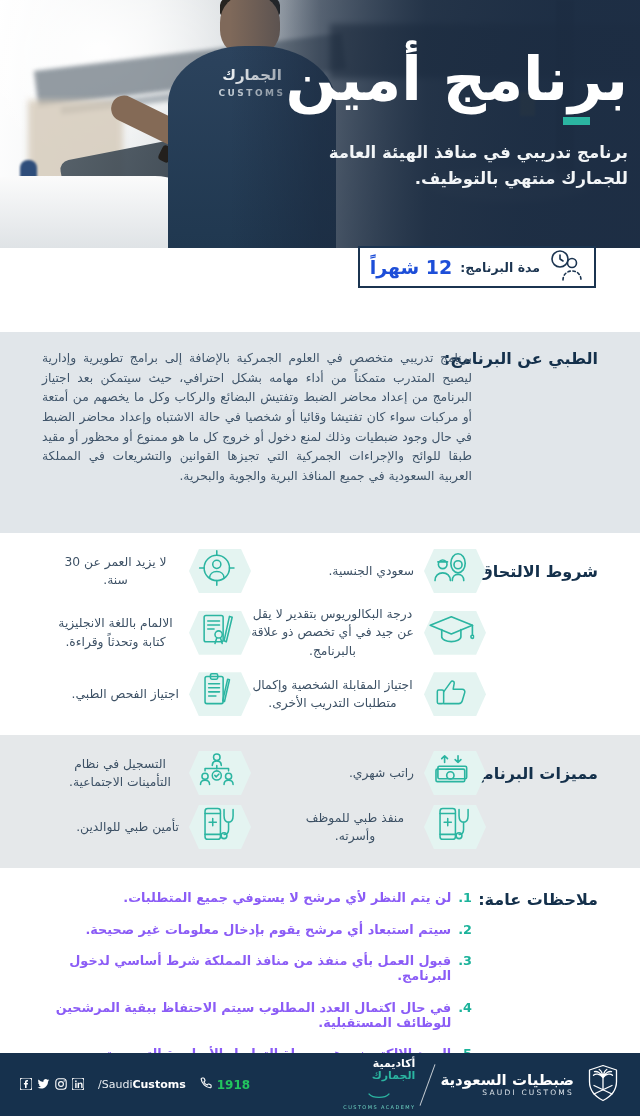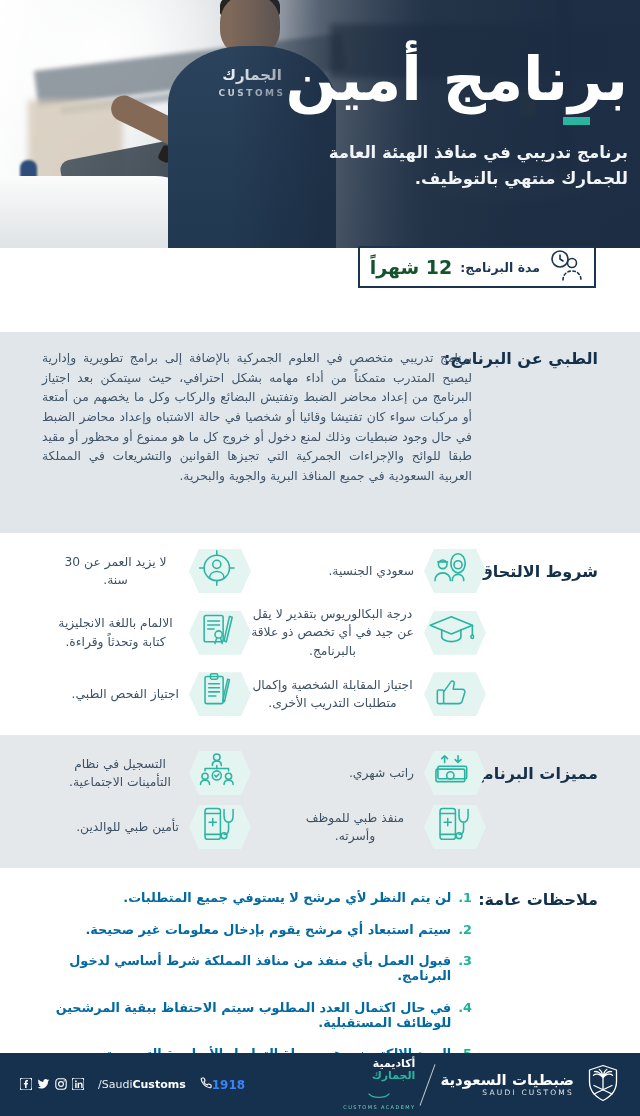--- a/index.html
+++ b/index.html
@@ -37,21 +37,21 @@
   .title-block{position:absolute;top:0;right:0;width:410px;height:248px;direction:rtl;}
   .main-title{position:absolute;top:44px;right:12px;color:#fff;font-size:60px;font-weight:bold;letter-spacing:-1px;text-align:center;}
   .accent-bar{position:absolute;top:117px;right:50px;width:27px;height:8px;background:var(--teal);}
   .subtitle{position:absolute;top:140px;right:12px;width:300px;color:#f2f5f7;font-size:16.5px;font-weight:bold;line-height:1.6;text-align:right;}
 
   
   .band{position:relative;width:640px;height:84px;background:#fff;}
   .duration-box{position:absolute;top:-2px;right:44px;height:42px;min-width:216px;background:#fff;border:2px solid #1b3450;
     display:flex;direction:rtl;align-items:center;gap:8px;padding:0 10px;}
   .duration-box .dlabel{font-size:12.5px;color:#1b3450;font-weight:bold;}
-  .duration-box .dvalue{font-size:19px;color:#14532d;font-weight:bold;}
+  .duration-box .dvalue{font-size:19px;color:#1d4ed8;font-weight:bold;}
 
   
   .section{direction:rtl;padding:0 42px;}
   .sec-heading{font-size:16px;font-weight:bold;color:var(--head-text);white-space:nowrap;}
   .about{background:var(--gray-bg);height:201px;padding-top:17px;display:flex;gap:14px;}
   .about .hcol{width:112px;flex:0 0 112px;}
   .about .body{flex:1;}
   .about p{font-size:12.3px;line-height:1.6;color:var(--body-text);text-align:justify;}
   .about .bold-note{margin-top:10px;font-size:12.3px;line-height:1.65;color:var(--head-text);font-weight:bold;text-align:right;}
 
@@ -67,29 +67,29 @@
   .req-a .ilabel{max-width:165px;}
   .req-b .ilabel{max-width:128px;margin-left:10px;}
   .ben .ilabel{max-width:118px;}
   .ico{stroke:var(--teal);fill:none;stroke-width:1.7;stroke-linecap:round;stroke-linejoin:round;}
 
   .notes{background:#fff;height:185px;padding-top:22px;display:flex;gap:14px;}
   .notes .hcol{width:112px;flex:0 0 112px;}
   .notes ol{list-style:none;flex:1;}
   .notes li{display:flex;direction:rtl;gap:7px;margin-bottom:16.5px;font-size:12.8px;}
   .notes .num{color:#1cb39b;font-weight:bold;}
-  .notes .ntext{color:#0369a1;font-weight:bold;}
+  .notes .ntext{color:#8b5cf6;font-weight:bold;}
 
   
   .footer{position:absolute;bottom:0;width:640px;height:63px;background:var(--navy);display:flex;align-items:center;justify-content:space-between;padding:0 20px;direction:ltr;}
   .f-left{display:flex;align-items:center;gap:14px;color:#fff;}
   .socials{display:flex;align-items:center;gap:5px;}
   .handle{font-size:11px;color:#e8edf2;}
   .handle b{color:#fff;}
-  .phone{display:flex;align-items:center;font-size:12px;font-weight:bold;color:#3b82f6;}
+  .phone{display:flex;align-items:center;gap:5px;font-size:12px;font-weight:bold;color:#22c55e;}
   .f-right{display:flex;align-items:center;gap:12px;}
   .academy{text-align:right;line-height:1.1;}
   .academy .a1{color:#fff;font-size:11px;font-weight:bold;}
   .academy .a2{color:var(--teal);font-size:11px;font-weight:bold;}
   .academy .acap{color:#6fd3c2;font-size:5px;letter-spacing:1.4px;margin-top:3px;text-align:center;}
   .diag{width:1px;height:44px;background:rgba(255,255,255,.75);transform:rotate(20deg);}
   .brand{text-align:right;line-height:1.15;}
   .brand .b1{color:#fff;font-size:15px;font-weight:bold;}
   .brand .b2{color:#dde4ea;font-size:7.5px;letter-spacing:2.2px;}
   .emblem svg{stroke:#fff;fill:none;stroke-width:1.4;stroke-linecap:round;}

